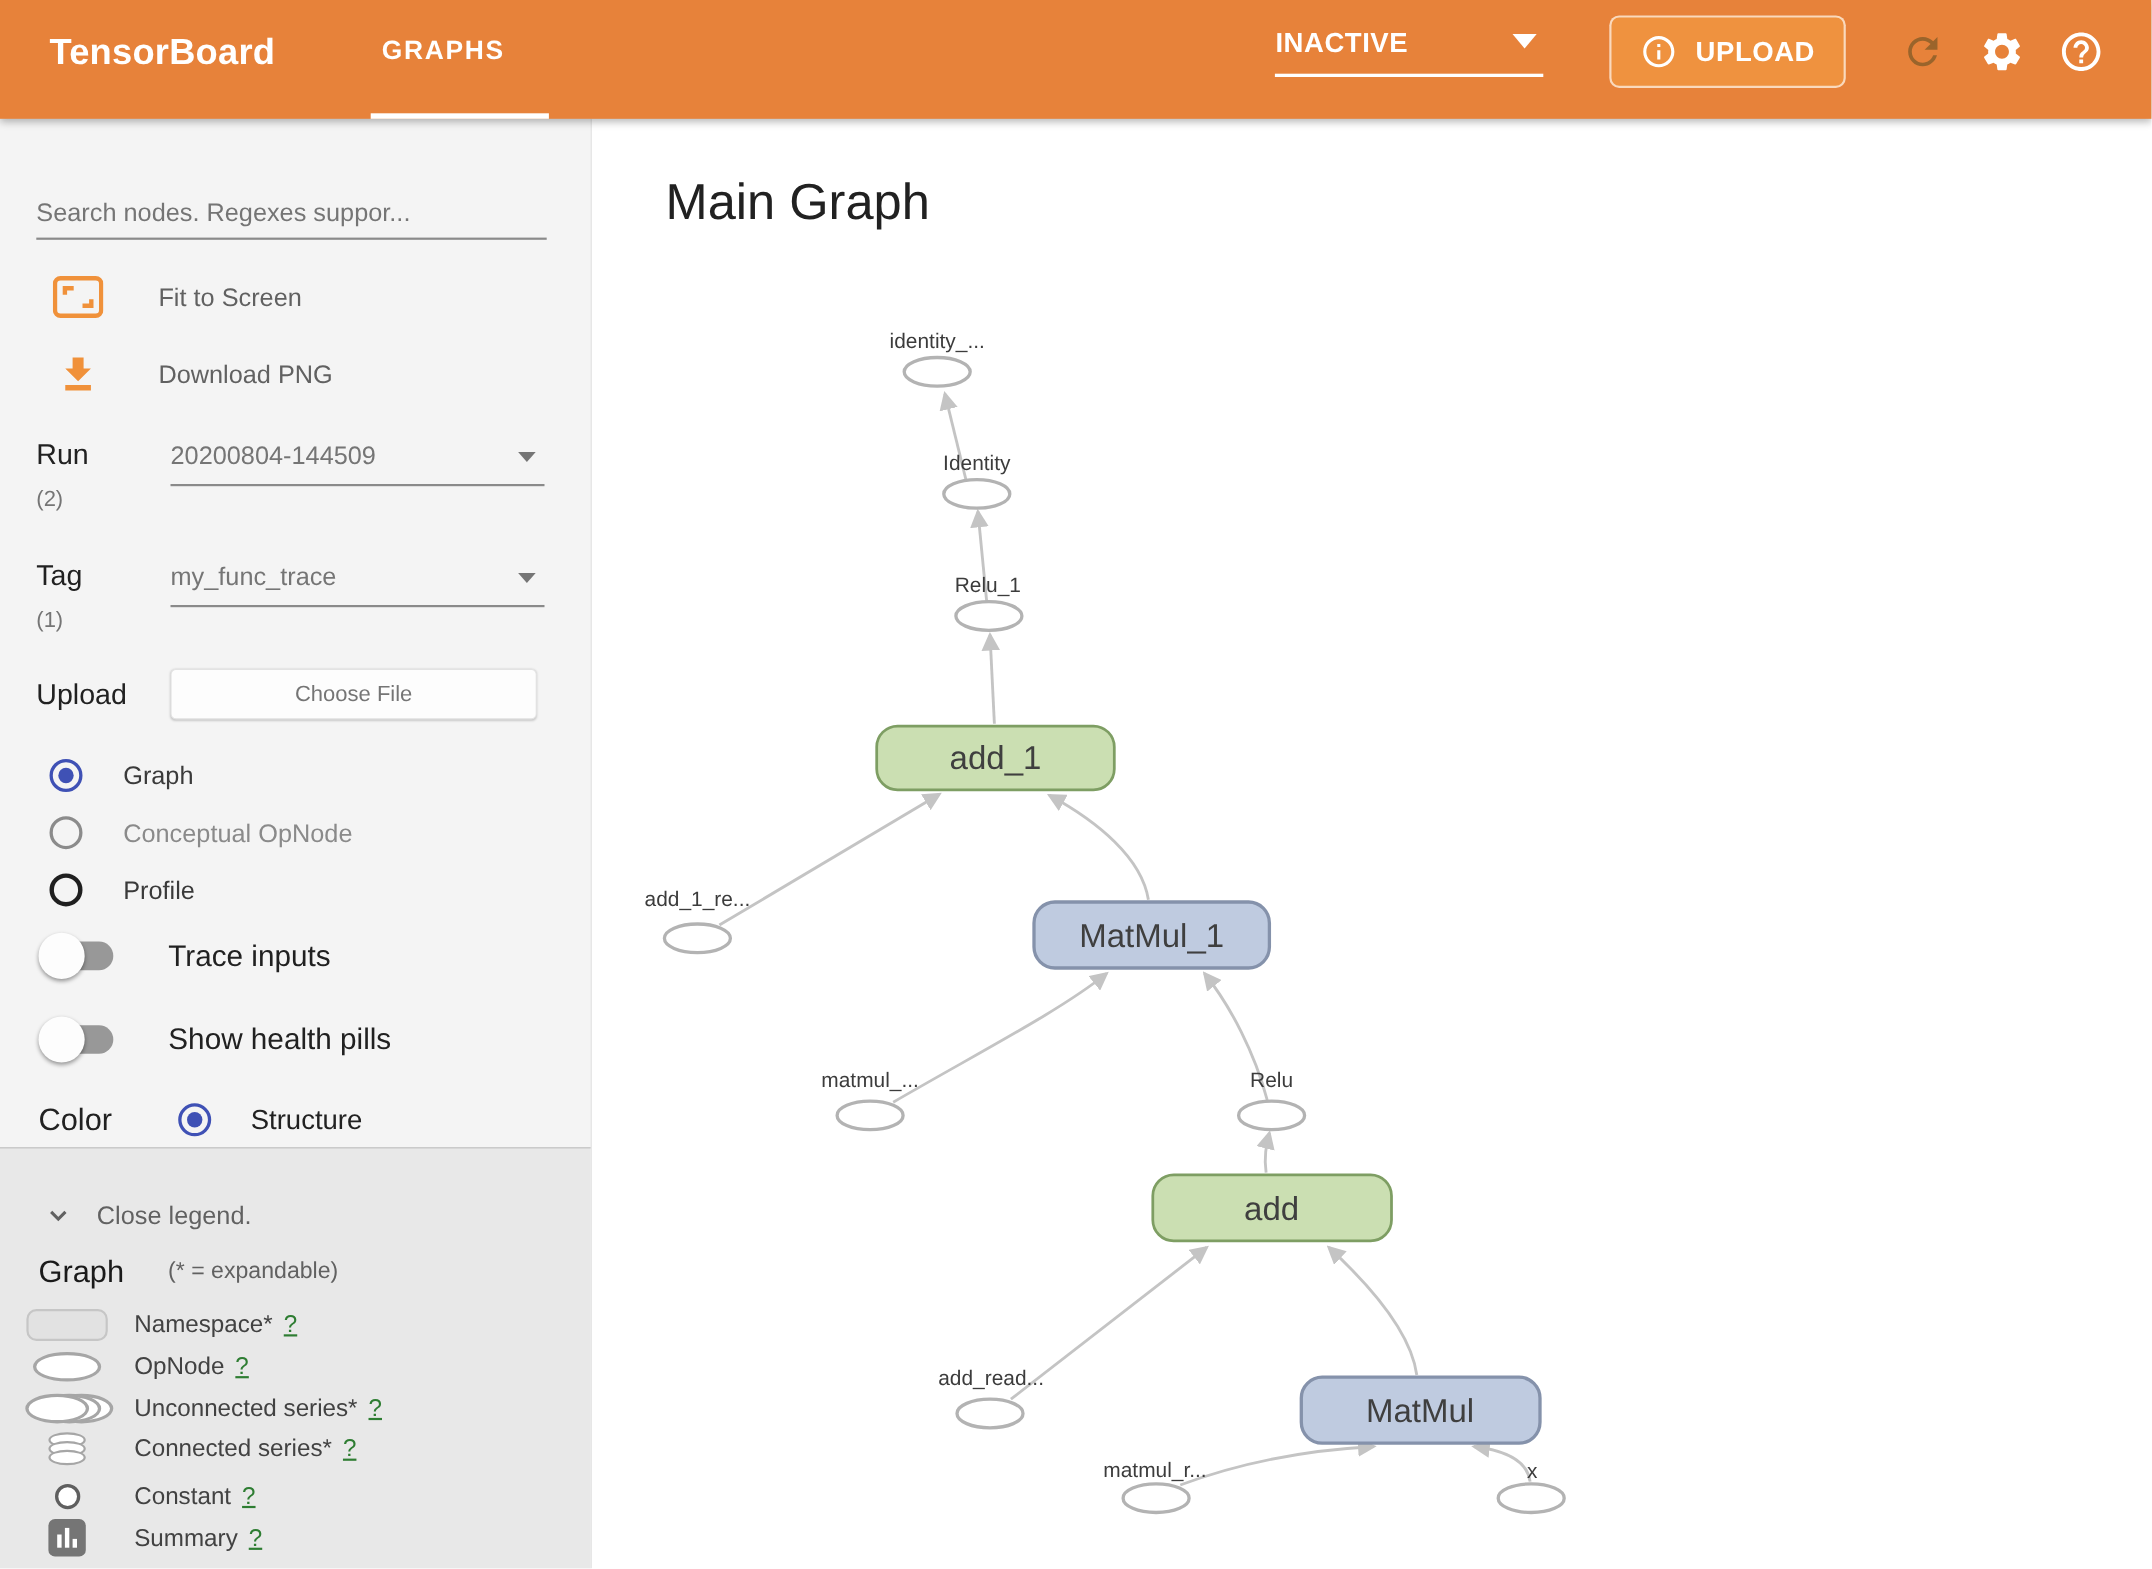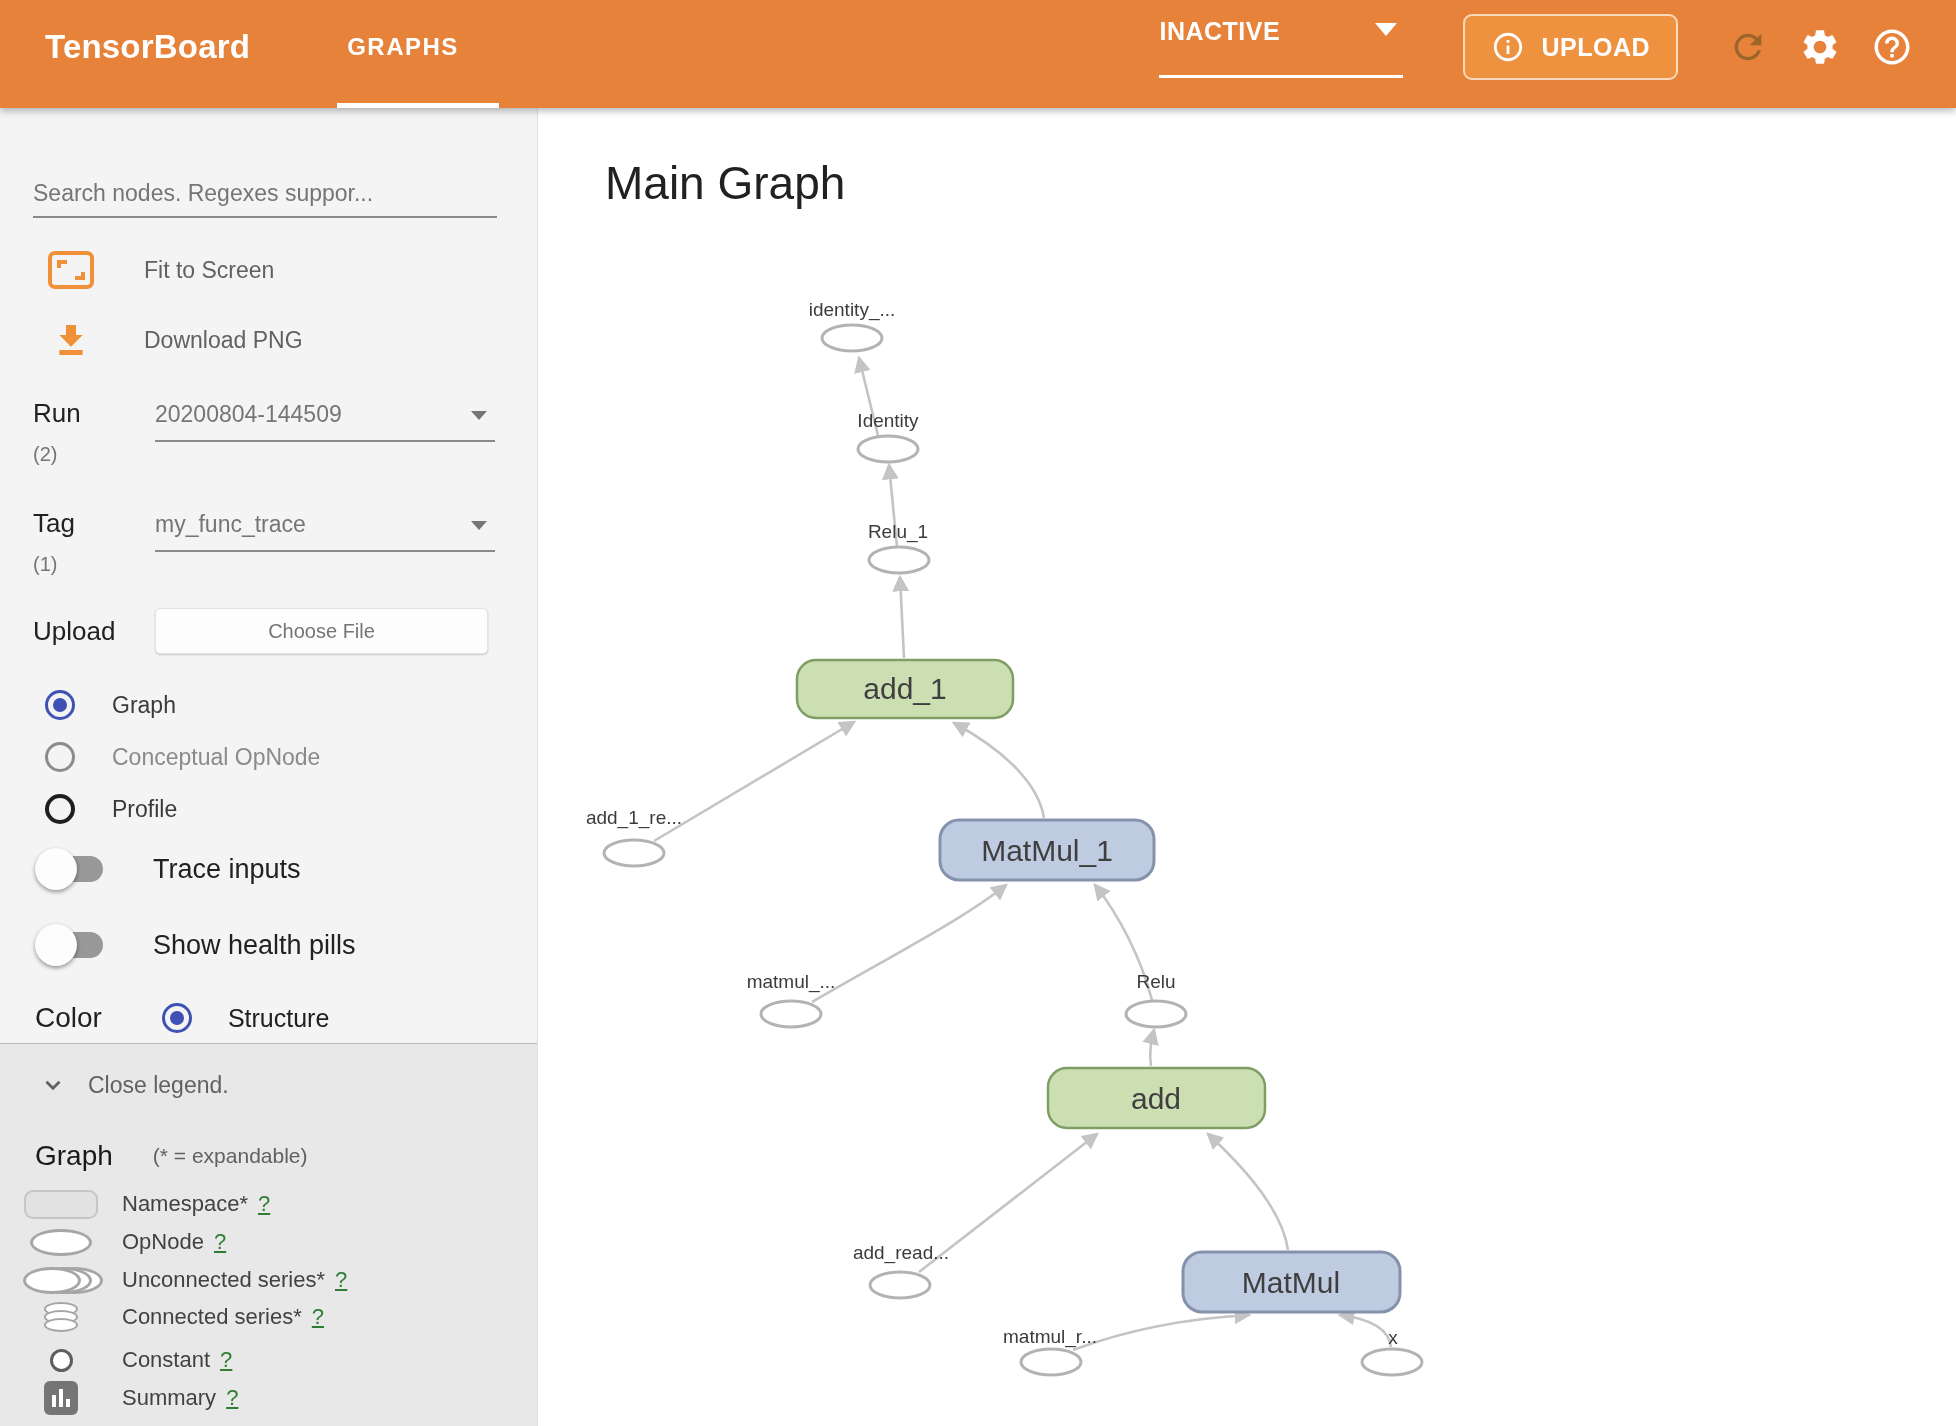--- a/index.html
+++ b/index.html
@@ -13,21 +13,21 @@
   
   .header {
     position:absolute; left:0; top:0; width:1956px; height:108px;
     background:#e7823a; display:flex; align-items:center;
     padding:0 28px 14px 45px; box-shadow:0 3px 7px rgba(0,0,0,.28); z-index:10;
   }
   .logo { color:#fff; font-size:33px; font-weight:700; letter-spacing:.2px; }
   .tab { color:#fff; font-size:24px; font-weight:700; letter-spacing:1.5px; margin-left:97px; }
   .tab-underline { position:absolute; left:337px; bottom:0; width:162px; height:5px; background:#fff; }
   .hspacer { flex:1; }
-  .status-select { position:relative; width:244px; margin-right:60px; cursor:pointer; padding-bottom:32px;margin-left:24px; }
+  .status-select { position:relative; width:244px; margin-right:60px; cursor:pointer; padding-bottom:16px;margin-left:24px; }
   .status-select .val { color:#fff; font-size:25px; font-weight:700; letter-spacing:.5px; }
   .status-select .underline { position:absolute; left:0; right:0; bottom:0; height:3px; background:#fff; }
   .caret-down { width:0; height:0; border-left:11px solid transparent; border-right:11px solid transparent;
     border-top:13px solid #fff; position:absolute; right:6px; top:6px; }
   .upload-btn {
     display:flex; align-items:center; gap:16px; background:#ef923f;
     border:2px solid rgba(255,255,255,.65); border-radius:9px;
     padding:14px 26px; margin-right:34px; cursor:pointer; color:#fff;
   }
   .upload-btn .lbl { font-size:25px; font-weight:700; letter-spacing:.5px; color:#fff; }
@@ -217,21 +217,21 @@
     <span class="tglabel">Show health pills</span>
   </div>
 
   <div class="srow color-row" style="top:888px; height:44px;">
     <span class="clabel">Color</span>
     <span class="radio sel"></span>
     <span class="copt">Structure</span>
   </div>
 
   <div class="legend">
-    <div class="lrow close-legend" style="top:24px; height:34px;">
+    <div class="lrow close-legend" style="top:44px; height:34px;">
       <svg width="26" height="26" viewBox="0 0 24 24">
         <path d="M6 9l6 6 6-6" fill="none" stroke="#616161" stroke-width="2.6"></path>
       </svg>
       <span>Close legend.</span>
     </div>
     <div class="lrow legend-title" style="top:92px; height:40px;">
       <span class="gt">Graph</span>
       <span class="gs">(* = expandable)</span>
     </div>
 

